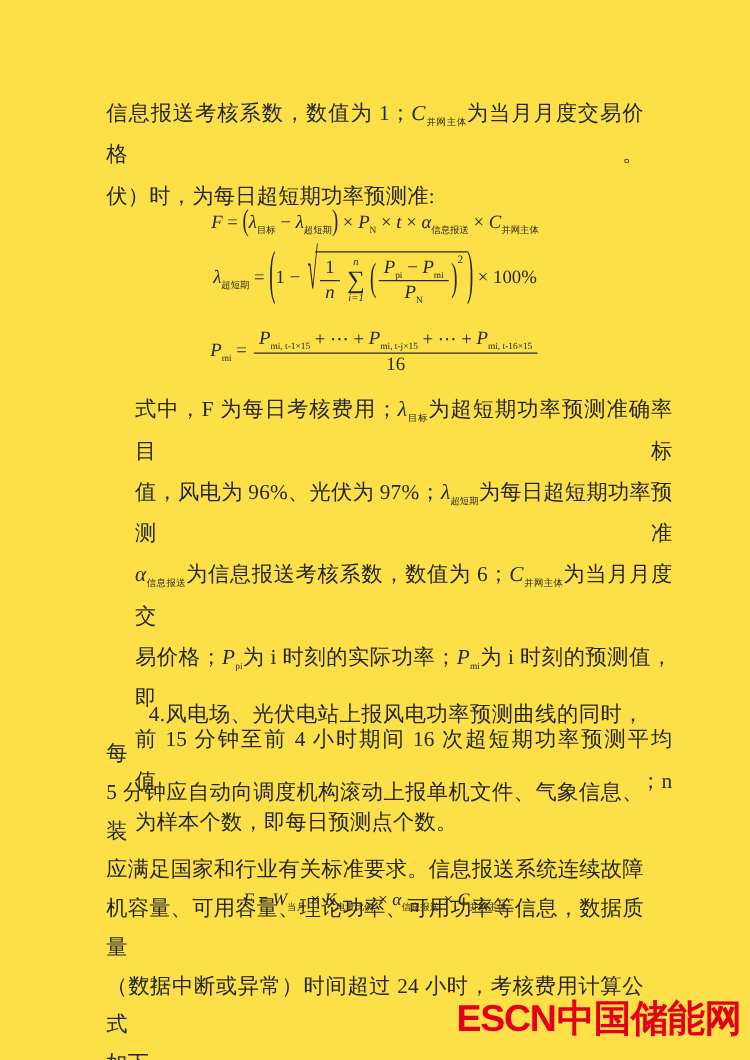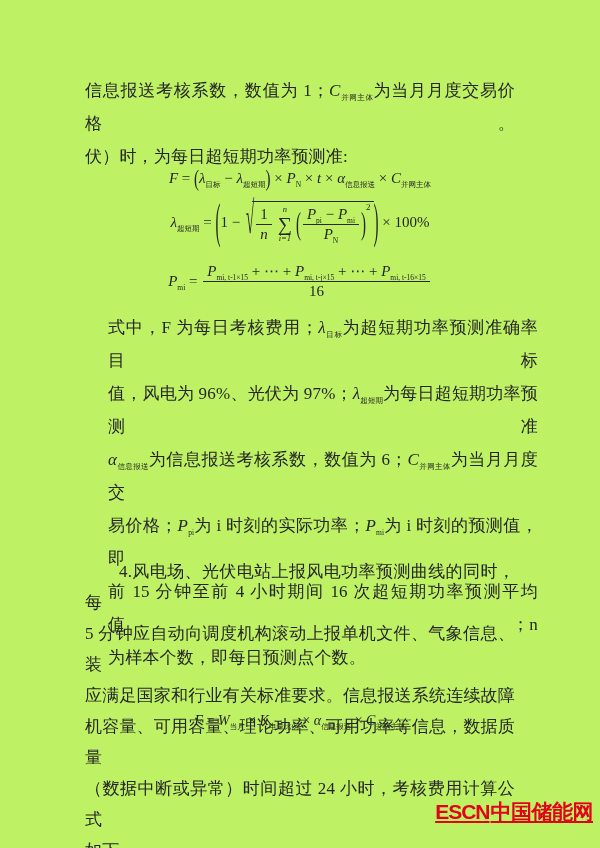--- a/index.html
+++ b/index.html
@@ -1,17 +1,17 @@
 <!DOCTYPE html>
 <html><head>
 <meta charset="utf-8">
 <style>
   html,body{margin:0;padding:0;background:#fff;}
   .page{
-    position:relative;width:600px;height:848px;background:#bef264;overflow:hidden;
+    position:relative;width:600px;height:848px;background:#fde047;overflow:hidden;
     font-family:"Liberation Serif","DejaVu Serif",serif;color:#262626;
   }
   
   .textblock{position:absolute;left:85px;width:430px;font-size:17px;letter-spacing:.2px;}
   .line{text-align:justify;text-align-last:justify;}
   .line.short{text-align-last:left;}
   .line.ind{text-indent:34px;}
   .line span{white-space:pre-wrap;}
   sub.msub{font-size:7.5px;line-height:0;vertical-align:-4px;font-style:normal;letter-spacing:0;}
   .mvar{font-style:italic;font-family:"Liberation Serif","DejaVu Serif",serif;}
@@ -33,21 +33,21 @@
   .sum>.sigma{font-size:20px;line-height:.95;font-style:normal;}
   .msup{align-self:flex-start;font-size:9px;margin-top:-3px;}
   .pgroup{display:inline-flex;align-items:center;}
   .pinner{display:inline-flex;align-items:center;}
   .bigp{display:inline-block;font-weight:400;}
   
   .pageno{position:absolute;left:104px;top:779px;font-size:12px;letter-spacing:1px;color:#333;}
   .logo{
     position:absolute;right:7px;top:801px;
     font-family:"Liberation Sans","DejaVu Sans",sans-serif;
-    font-weight:800;font-size:21px;line-height:1;letter-spacing:-.5px;white-space:nowrap;text-decoration:underline;
+    font-weight:800;font-size:30px;line-height:1;letter-spacing:-.5px;white-space:nowrap;
   }
   .logo .latin{letter-spacing:-1px;margin-right:1px;}
 </style>
 </head>
 <body>
 
 <div class="page">
   <div id="doc">
       <div class="textblock" style="top: 74px; line-height: 33px;">
         <div class="line"><span>信息报送考核系数，数值为 1；</span><span class="mvw"><i class="mvar">C</i><sub class="msub">并网主体</sub></span><span>为当月月度交易价格。</span></div>

